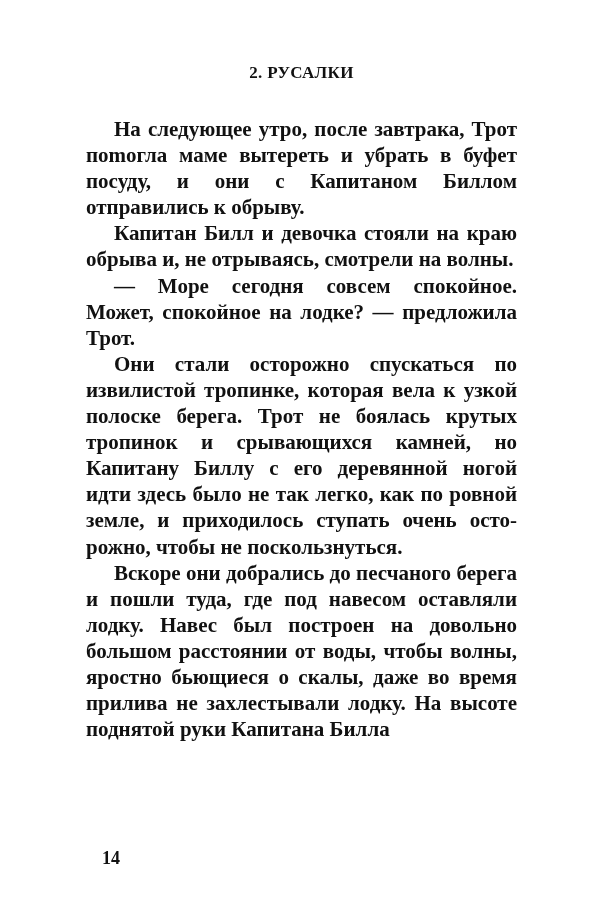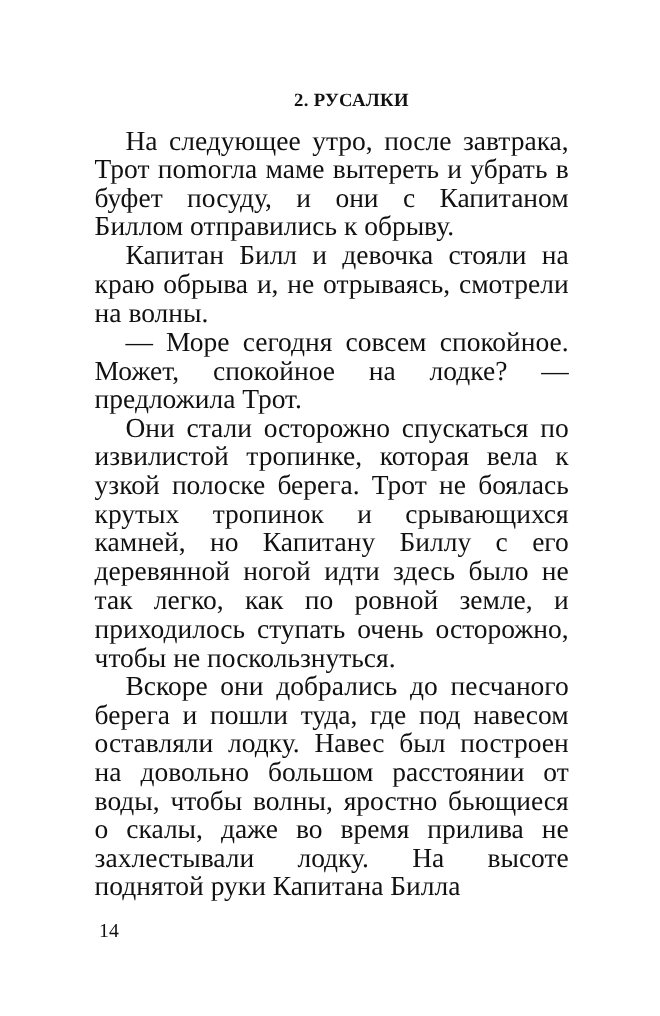--- a/index.html
+++ b/index.html
@@ -23,44 +23,44 @@
     }
     .chapter-title {
       position: absolute;
       top: 63px;
       left: 0;
       width: 431px;
       text-align: center;
       font-size: 17px;
       font-weight: bold;
       letter-spacing: 0.3px;
-      margin: 18px;
+      margin: 0;
     }
     .body-text {
       position: absolute;
       top: 116px;
       left: 0;
       width: 431px;
     }
     .para {
       margin: 0;
-      font-size: 25px;
+      font-size: 21px;
       line-height: 26.1px;
       text-align: justify;
       text-indent: 28px;
-      font-weight: normal;
+      font-weight: bold;
       hyphens: manual;
     }
     .page-number {
       position: absolute;
       top: 832px;
       left: 0;
       font-size: 18px;
-      font-weight: normal;
-      margin: 4px;
+      font-weight: bold;
+      margin: 16px;
     }
   </style>
 </head>
 <body>
 
 <div class="page">
   <h2 class="chapter-title">2. РУСАЛКИ</h2>
 
   <div class="body-text">
     <p class="para">На следующее утро, после завтрака, Трот по­mогла маме вытереть и убрать в буфет посуду, и они с Капитаном Биллом отправились к обрыву.</p>

